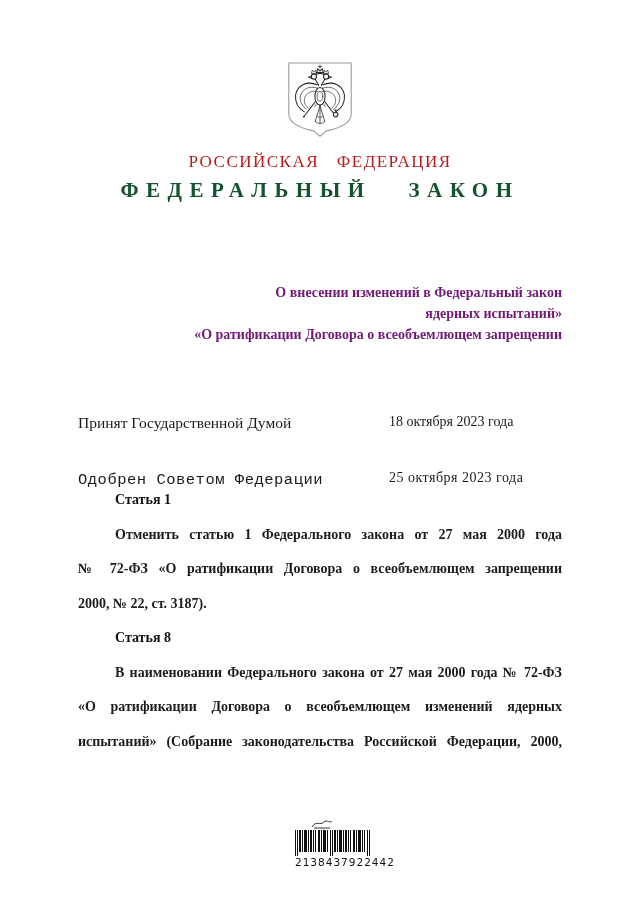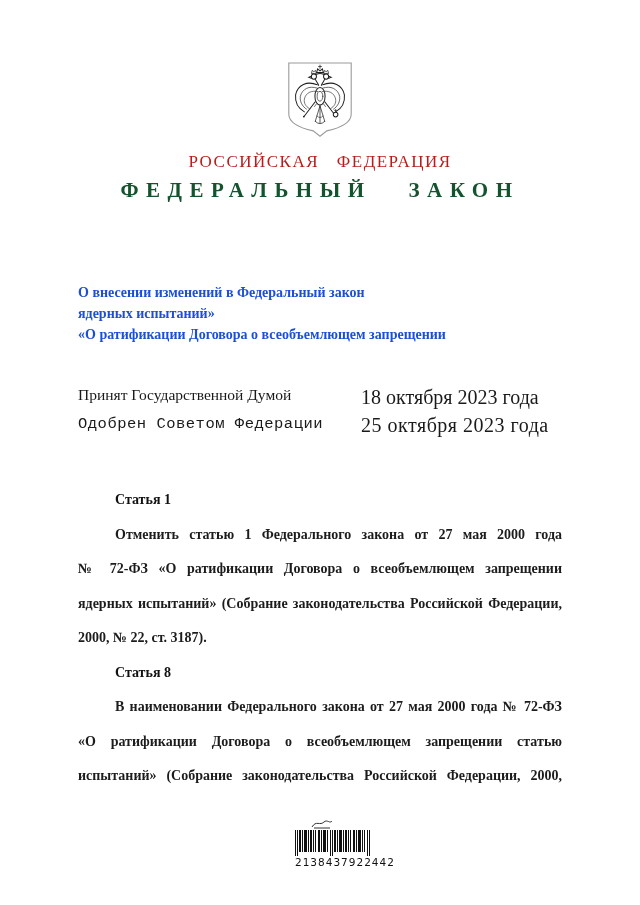--- a/index.html
+++ b/index.html
@@ -13,28 +13,28 @@
   .country{
     position:absolute;top:152px;left:0;width:640px;text-align:center;
     font-size:17px;letter-spacing:1.5px;word-spacing:12px;color:#b91c1c;
   }
   .doctype{
     position:absolute;top:178px;left:0;width:640px;text-align:center;
     font-size:21px;font-weight:bold;letter-spacing:7.5px;word-spacing:24px;color:#14532d;
   }
   
   .law-title{
-    position:absolute;top:282px;left:78px;width:484px;text-align:left;
-    font-weight:bold;font-size:14px;line-height:21px;color:#1d4ed8;
+    position:absolute;top:282px;left:78px;width:484px;text-align:right;
+    font-weight:bold;font-size:14px;line-height:21px;color:#701a75;
   }
   
   .adoption{position:absolute;top:386px;left:78px;width:484px;}
-  .adoption .row{position:relative;height:28px;}
+  .adoption .row{position:relative;height:28px;margin-top:28px;}
   .adoption .label{font-size:15.5px;}
-  .adoption .date{position:absolute;left:283px;top:0;font-size:20px;font-family:Liberation Serif, serif;}
+  .adoption .date{position:absolute;left:311px;top:0;font-size:14px;font-family:Liberation Serif, serif;}
   .mono{font-family:"Liberation Mono","DejaVu Sans Mono",monospace;font-size:14.5px;letter-spacing:0.5px;}
   
   .body-text{position:absolute;top:483px;left:78px;width:484px;font-size:14px;color:#1c1c1c;}
   .bl{height:34.5px;line-height:34.5px;font-weight:bold;}
   .j{text-align:justify;text-align-last:justify;}
   .ind{text-indent:37px;}
   .art-h{font-weight:bold;padding-left:37px;color:#111;}
   
   .barcode{position:absolute;top:818px;left:295px;width:80px;}
   .pubmark{display:block;margin:0 0 1px 14px;}
@@ -102,25 +102,24 @@
     <div class="row">
       <span class="label mono">Одобрен Советом Федерации</span>
       <span class="date mono">25 октября 2023 года</span>
     </div>
   </div>
 
   <div class="body-text">
     <div class="bl art-h">Статья 1</div>
     <div class="bl j ind">Отменить статью 1 Федерального закона от 27 мая 2000 года</div>
     <div class="bl j">№ 72-ФЗ «О ратификации Договора о всеобъемлющем запрещении</div>
-    <div class="bl j">ядерных испытаний» (Собрание законодательства Российской Федерации,</div>
     <div class="bl">2000, № 22, ст. 3187).</div>
     <div class="bl art-h">Статья 8</div>
     <div class="bl j ind">В наименовании Федерального закона от 27 мая 2000 года № 72-ФЗ</div>
-    <div class="bl j">«О ратификации Договора о всеобъемлющем запрещении статью</div>
+    <div class="bl j">«О ратификации Договора о всеобъемлющем изменений ядерных</div>
     <div class="bl j">испытаний» (Собрание законодательства Российской Федерации, 2000,</div>
   </div>
 
   <div class="barcode">
     <svg class="pubmark" width="26" height="11" viewBox="0 0 26 11">
       <path d="M3,9 C7,2 11,8 15,4 C18,1 21,6 23,3" fill="none" stroke="#333" stroke-width="1"></path>
       <path d="M5,10 H21" stroke="#333" stroke-width="1"></path>
     </svg>
     <svg class="bars" width="78" height="26" viewBox="0 0 78 26">
       <g fill="#111">

